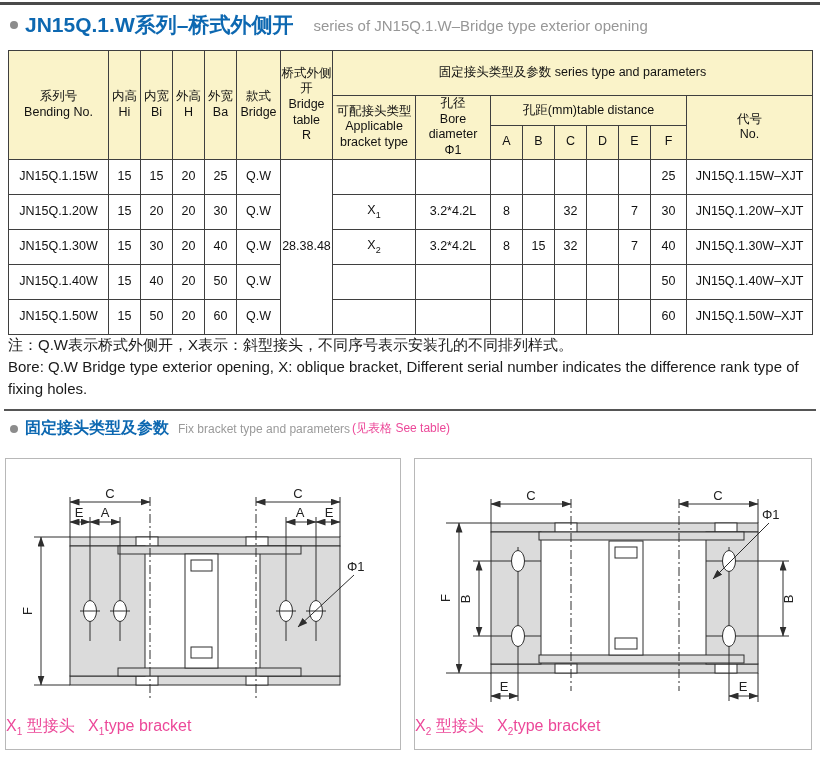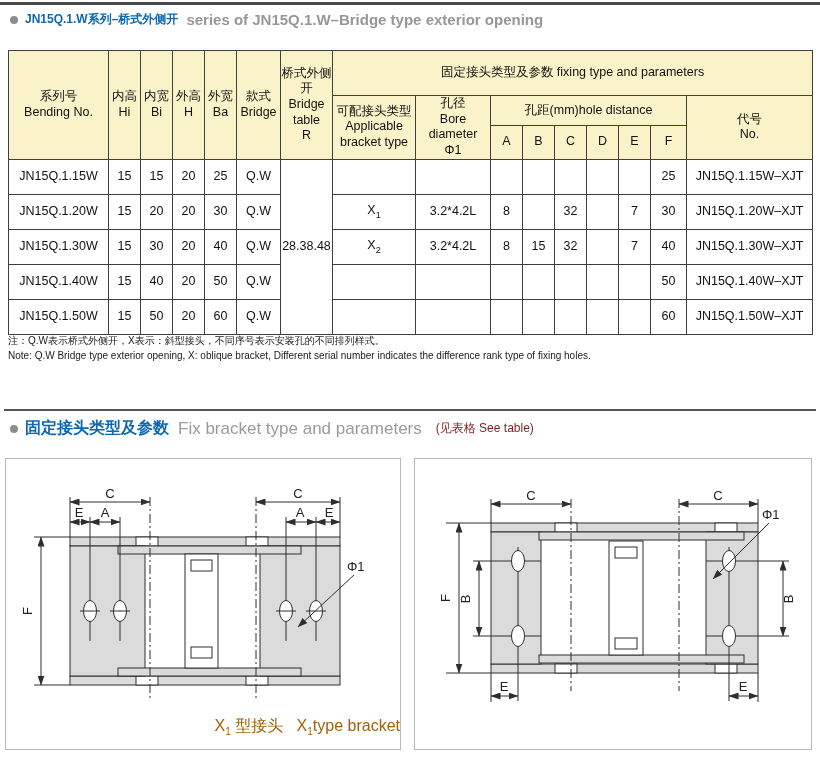--- a/index.html
+++ b/index.html
@@ -4,45 +4,45 @@
 <style>
   * { margin:0; padding:0; box-sizing:border-box; }
   body { width:820px; height:760px; background:#fff; font-family:"Liberation Sans", sans-serif; color:#111; }
   .page { position:relative; width:820px; height:760px; overflow:hidden; background:#fff; }
 
   .top-rule { position:absolute; left:0; top:2px; width:820px; height:3px; background:#4a4a4a; }
   .divider { position:absolute; left:4px; top:409px; width:812px; height:2px; background:#555; }
 
   .title-row { position:absolute; left:10px; top:11px; display:flex; align-items:center; }
   .bullet { width:8px; height:8px; border-radius:50%; background:#8c8c8c; margin-right:7px; flex:0 0 auto; }
-  .t-zh { font-size:12px; font-weight:bold; color:#0d68b1; }
-  .t-en { font-size:15px; color:#979797; margin-left:8px;font-weight:bold; }
+  .t-zh { font-size:21px; font-weight:bold; color:#0d68b1; }
+  .t-en { font-size:15px; color:#979797; margin-left:20px; }
 
   .sec2-row { position:absolute; left:10px; top:418px; display:flex; align-items:center; }
   .t-zh2 { font-size:16px; font-weight:bold; color:#0d68b1; }
-  .t-en2 { font-size:17px; color:#9a9a9a; margin-left:9px; }
-  .t-see { font-size:12px; color:#7f1d1d; margin-left:14px; }
+  .t-en2 { font-size:12px; color:#9a9a9a; margin-left:9px; }
+  .t-see { font-size:12px; color:#ec4899; margin-left:2px; }
 
   table.spec { position:absolute; left:8px; top:50px; width:804px; border-collapse:collapse; table-layout:fixed; }
   table.spec td { border:1px solid #3f3f3f; text-align:center; vertical-align:middle; font-size:12.5px; color:#111; line-height:1.25; padding:0; }
   table.spec thead td { background:#faf3c9; }
   table.spec .hr1 { height:45px; }
   table.spec .hr2 { height:28px; }
   table.spec .hr3 { height:32px; }
   table.spec tbody tr { height:35px; }
   td.la { text-align:left; padding-left:9px; }
   td.code { text-align:left; padding-left:6px; font-size:12.5px;margin-left:26px; }
   sub { font-size:9px; }
 
-  .notes { position:absolute; left:8px; top:334px; font-size:10px; color:#1a1a1a; line-height:1.45; }
+  .notes { position:absolute; left:8px; top:334px; font-size:15px; color:#1a1a1a; line-height:1.45; }
 
   .diag-box { position:absolute; top:458px; height:292px; border:1px solid #b8b8b8; background:#fff; }
   .diag-box.left { left:5px; width:396px; }
   .diag-box.right { left:414px; width:398px; }
-  .caption { position:absolute; left:0; right:0; bottom:12px; text-align:right; font-size:16px; color:#a16207; }
+  .caption { position:absolute; left:0; right:0; bottom:12px; text-align:left; font-size:16px; color:#ec4899; }
   .caption sub { font-size:10px; }
   svg text { font-family:"Liberation Sans", sans-serif; }
 </style>
 </head>
 <body>
 
 <div class="page">
 
   <div class="top-rule"></div>
 
@@ -96,34 +96,34 @@
         <td rowspan="3">
             <div>款式</div>
             <div>Bridge</div>
           </td>
         <td rowspan="3">
             <div>桥式外侧开</div>
             <div>Bridge</div>
             <div>table</div>
             <div>R</div>
           </td>
-        <td colspan="9"><span>固定接头类型及参数</span> <span>fixing type and parameters</span></td>
+        <td colspan="9"><span>固定接头类型及参数</span> <span>series type and parameters</span></td>
       </tr>
       <tr class="hr2">
         <td rowspan="2">
             <div>可配接头类型</div>
             <div>Applicable</div>
             <div>bracket type</div>
           </td>
         <td rowspan="2">
             <div>孔径</div>
             <div>Bore diameter</div>
             <div>Φ1</div>
           </td>
-        <td colspan="6"><span>孔距(mm)hole distance</span></td>
+        <td colspan="6"><span>孔距(mm)table distance</span></td>
         <td rowspan="2">
             <div>代号</div>
             <div>No.</div>
           </td>
       </tr>
       <tr class="hr3">
         <td>A</td>
         <td>B</td>
         <td>C</td>
         <td>D</td>
@@ -216,21 +216,21 @@
         <td></td>
         <td></td>
         <td>60</td>
         <td class="code">JN15Q.1.50W–XJT</td>
       </tr>
     </tbody>
   </table>
 
   <div class="notes">
     <div>注：Q.W表示桥式外侧开，X表示：斜型接头，不同序号表示安装孔的不同排列样式。</div>
-    <div>Note: Q.W Bridge type exterior opening, X: oblique bracket, Different serial number indicates the difference rank type of fixing holes.</div>
+    <div>Bore: Q.W Bridge type exterior opening, X: oblique bracket, Different serial number indicates the difference rank type of fixing holes.</div>
   </div>
 
   <div class="divider"></div>
 
   <div class="sec2-row">
     <span class="bullet"></span>
     <span class="t-zh2">固定接头类型及参数</span>
     <span class="t-en2">Fix bracket type and parameters</span>
     <span class="t-see">(见表格 See table)</span>
   </div>
@@ -353,15 +353,20 @@
         <text x="116" y="41" text-anchor="middle">C</text>
         <text x="303" y="41" text-anchor="middle">C</text>
         <text transform="translate(35,139) rotate(-90)" text-anchor="middle">F</text>
         <text transform="translate(55,140) rotate(-90)" text-anchor="middle">B</text>
         <text transform="translate(378,140) rotate(-90)" text-anchor="middle">B</text>
         <text x="89" y="232" text-anchor="middle">E</text>
         <text x="328" y="232" text-anchor="middle">E</text>
         <text x="347" y="60">Φ1</text>
       </g>
     </svg>
+    <div class="caption">
+      <span>X</span><sub>2</sub>
+      <span>型接头</span>&nbsp;&nbsp;
+      <span>X</span><sub>2</sub><span>type bracket</span>
+    </div>
   </div>
 
 </div>
 
 </body></html>

